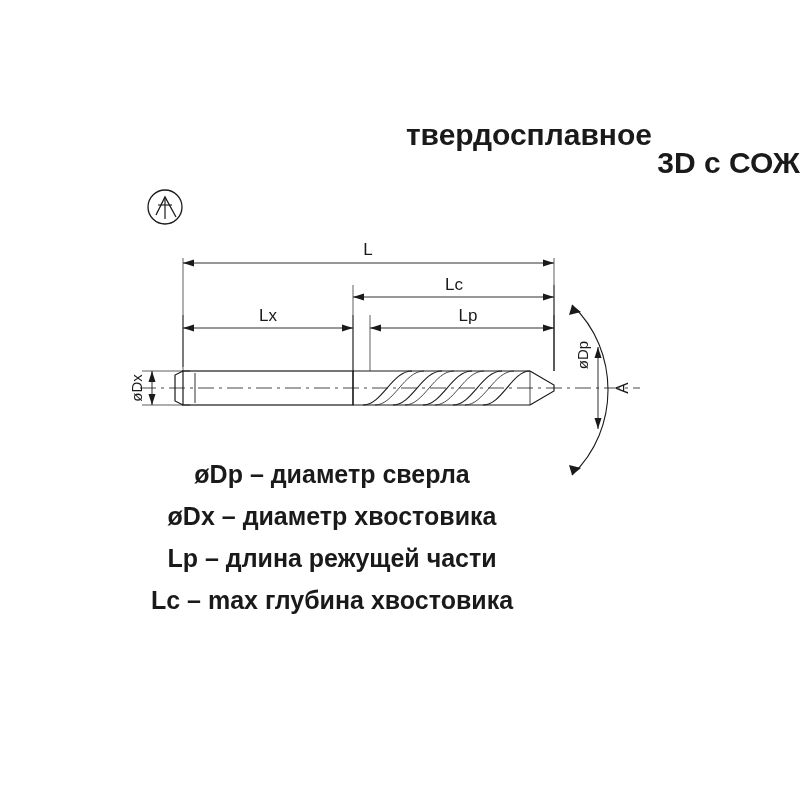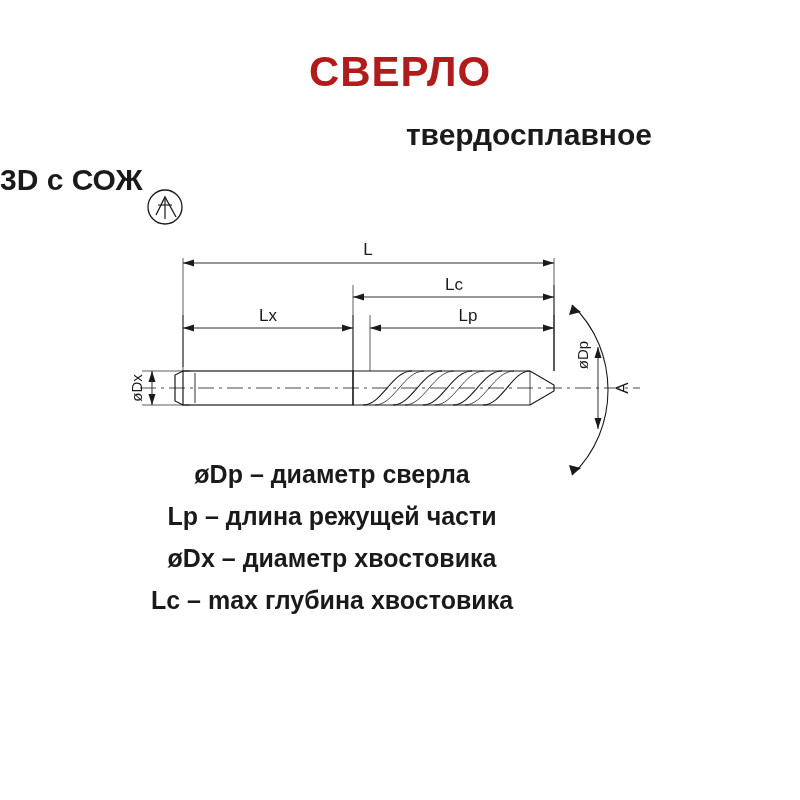--- a/index.html
+++ b/index.html
@@ -38,24 +38,24 @@
     top: 118px;
     left: 0;
     width: 652px;
     text-align: right;
     font-size: 30px;
     font-weight: bold;
     color: #1a1a1a;
   }
   .title-sub2 {
     position: absolute;
-    top: 163px;
-    left: 0;
-    width: 800px;
-    text-align: left;
+    top: 146px;
+    left: 0;
+    width: 800px;
+    text-align: right;
     font-size: 30px;
     font-weight: bold;
     color: #1a1a1a;
   }
 
   
   .drawing {
     position: absolute;
     top: 175px;
     left: 120px;
@@ -84,21 +84,20 @@
   }
   .legend-row .desc {
     font-weight: bold;
   }
 </style>
 </head>
 <body>
 
 <div class="page">
 
-  <div class="title-main">СВЕРЛО</div>
   <div class="title-sub1">твердосплавное</div>
   <div class="title-sub2">3D с СОЖ</div>
 
   <div class="drawing">
     <svg width="560" height="330" viewBox="0 0 560 330" xmlns="http://www.w3.org/2000/svg">
       <g stroke="#1a1a1a" fill="none" stroke-width="1.2">
 
         <g>
           <circle cx="45" cy="32" r="17" stroke="#1a1a1a" stroke-width="1.3"></circle>
           <path d="M36 40 L45 22 L56 42" stroke="#1a1a1a" stroke-width="1.3"></path>
@@ -183,29 +182,29 @@
     </svg>
   </div>
 
   <div class="legend">
     <div class="legend-row">
       <span class="sym">øDp</span>
       <span class="dash">–</span>
       <span class="desc">диаметр сверла</span>
     </div>
     <div class="legend-row">
+      <span class="sym">øDx</span>
+      <span class="dash">–</span>
+      <span class="desc">диаметр хвостовика</span>
+    </div>
+    <div class="legend-row">
       <span class="sym">Lp</span>
       <span class="dash">–</span>
       <span class="desc">длина режущей части</span>
     </div>
     <div class="legend-row">
-      <span class="sym">øDx</span>
-      <span class="dash">–</span>
-      <span class="desc">диаметр хвостовика</span>
-    </div>
-    <div class="legend-row">
       <span class="sym">Lc</span>
       <span class="dash">–</span>
       <span class="desc">max глубина хвостовика</span>
     </div>
   </div>
 
 </div>
 
 </body></html>

